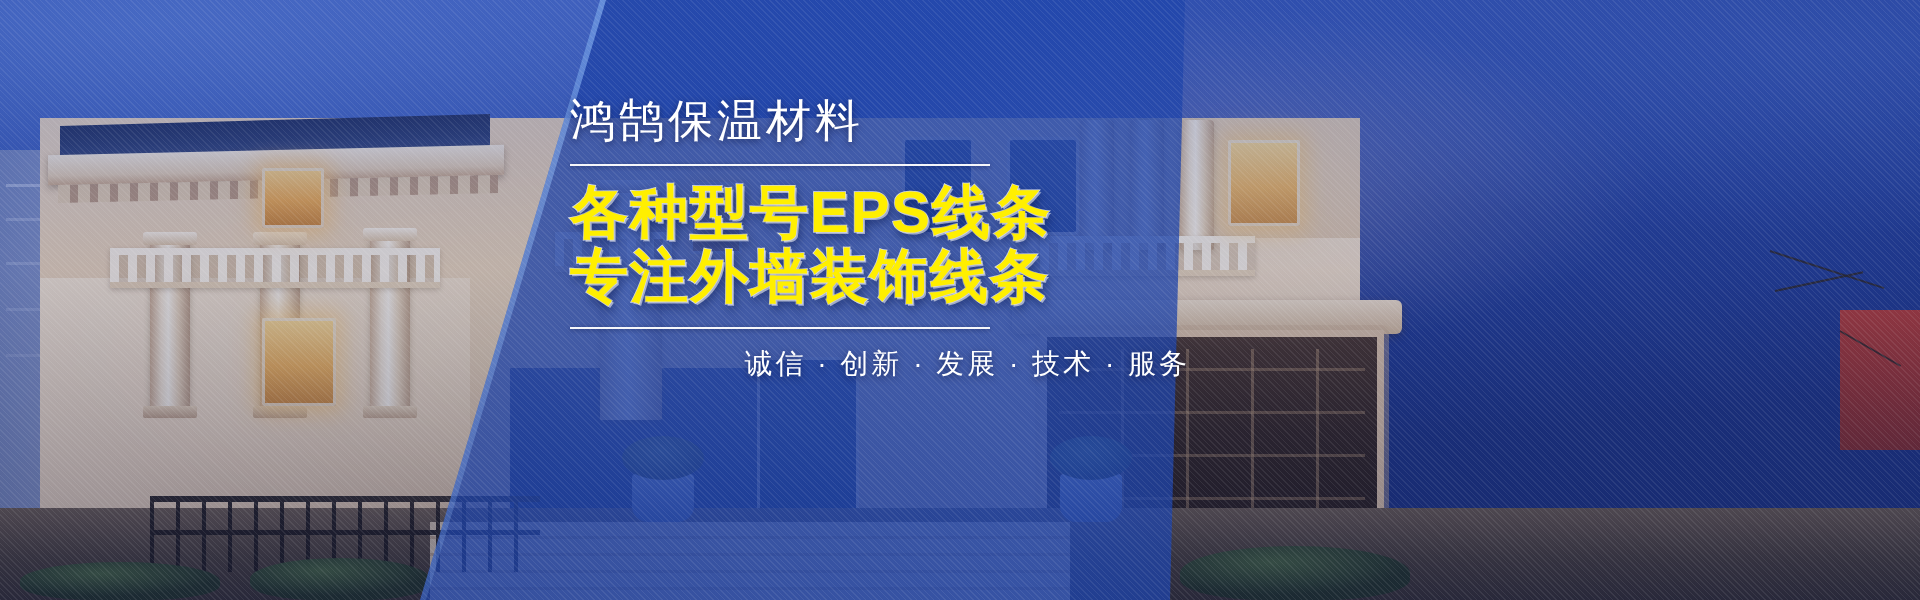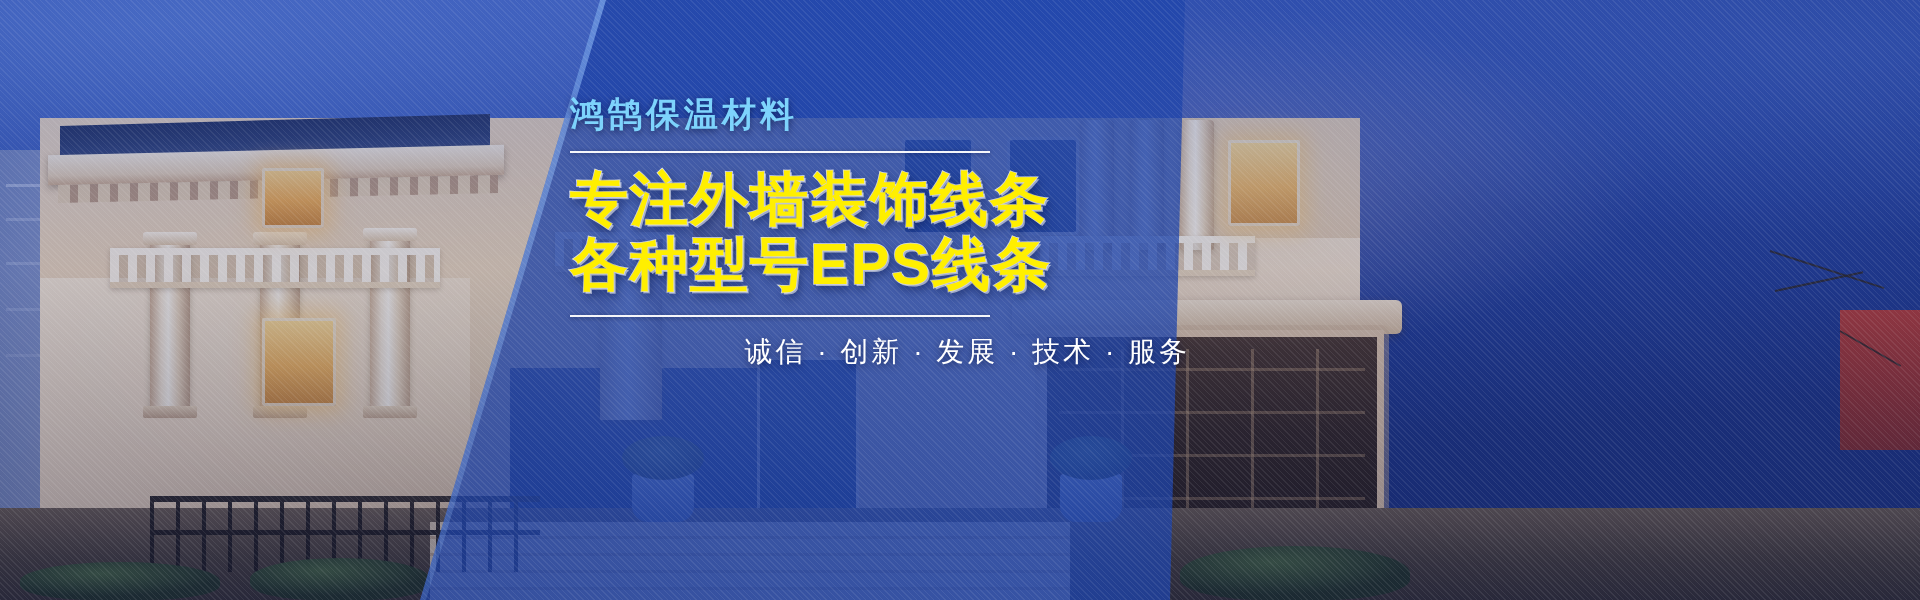--- a/index.html
+++ b/index.html
@@ -225,21 +225,21 @@
       rgba(0,0,0,0) 1px, rgba(0,0,0,0) 4px);
     pointer-events:none;
   }
 
   
   .content{
     position:absolute;left:570px;top:96px;width:620px;
     z-index:6;
   }
   .brand{
-    font-size:34px;letter-spacing:4px;color:#7dd3fc;font-weight:700;
+    font-size:45px;letter-spacing:4px;color:#ffffff;font-weight:400;
     text-shadow:0 2px 7px rgba(0,10,50,.6);
     line-height:1.1;
   }
   .rule{
     height:2px;background:#ffffff;opacity:.95;margin:18px 0 14px 0;width:420px;
     box-shadow:0 1px 4px rgba(0,10,50,.5);
   }
   .rule.bottom{margin:18px 0 16px 0;width:420px;}
   .headline{
     font-size:58px;font-weight:700;letter-spacing:2px;line-height:1.12;
@@ -330,19 +330,19 @@
   <div class="layer dusk"></div>
 
   <div class="panel"></div>
   <div class="panel-edge-left"></div>
 
   <div class="hatch"></div>
 
   <div class="content">
     <div class="brand">鸿鹄保温材料</div>
     <div class="rule"></div>
+    <div class="headline">各种型号EPS线条</div>
     <div class="headline">专注外墙装饰线条</div>
-    <div class="headline">各种型号EPS线条</div>
     <div class="rule bottom"></div>
     <div class="tagline">诚信 · 创新 · 发展 · 技术 · 服务</div>
   </div>
 
 </div>
 
 </body></html>

